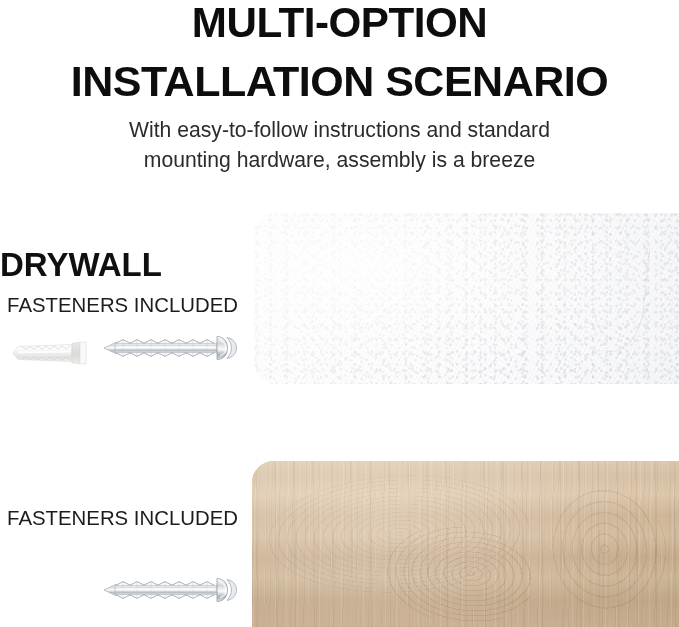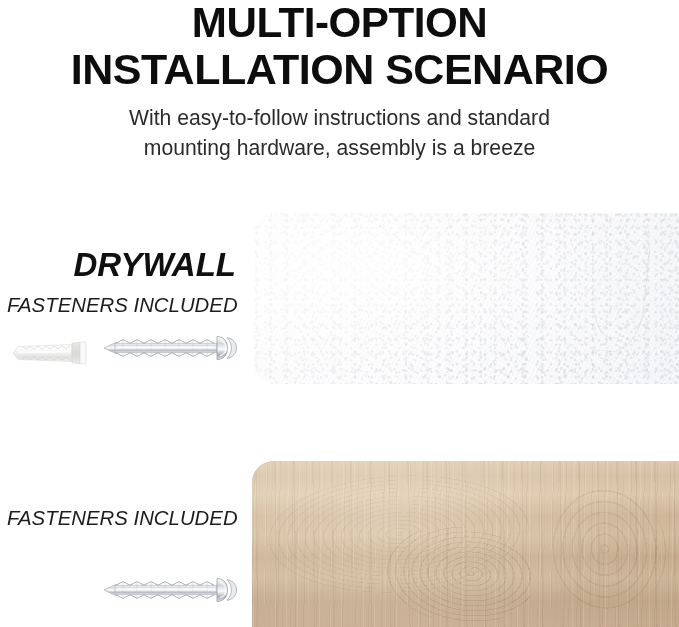--- a/index.html
+++ b/index.html
@@ -38,21 +38,21 @@
     white-space: nowrap;
     line-height: 1.0;
   }
   .title-line-1 {
     font-size: 43px;
     margin-top: 1px;
     transform: scaleX(0.98);
   }
   .title-line-2 {
     font-size: 43px;
-    margin-top: 4px;
+    margin-top: 16px;
     transform: scaleX(1.0);
   }
   .subtitle {
     color: #2b2b2b;
     font-family: "Liberation Sans", sans-serif;
     font-weight: 300;
     font-size: 22.5px;
     line-height: 1.32;
     margin-top: 12px;
     transform: scaleX(0.94);
@@ -217,24 +217,23 @@
     position: absolute;
     inset: 0;
     background:
       radial-gradient(120% 160% at 30% 35%, rgba(255,248,236,0.34) 0%, rgba(255,248,236,0.06) 48%, rgba(255,248,236,0) 76%),
       linear-gradient(178deg, rgba(255,250,240,0.22) 0%, rgba(0,0,0,0) 38%, rgba(112,86,58,0.10) 100%);
   }
 
   
   .sec-text {
     position: absolute;
-    text-align: right;
+    text-align: left;
     width: 236px;
     left: 0;
-    font-style: italic;
   }
   .sec-title {
     color: #101010;
     font-family: "Liberation Sans", sans-serif;
     font-weight: 700;
     font-size: 33px;
     line-height: 1;
     letter-spacing: 0px;
     white-space: nowrap;
   }

